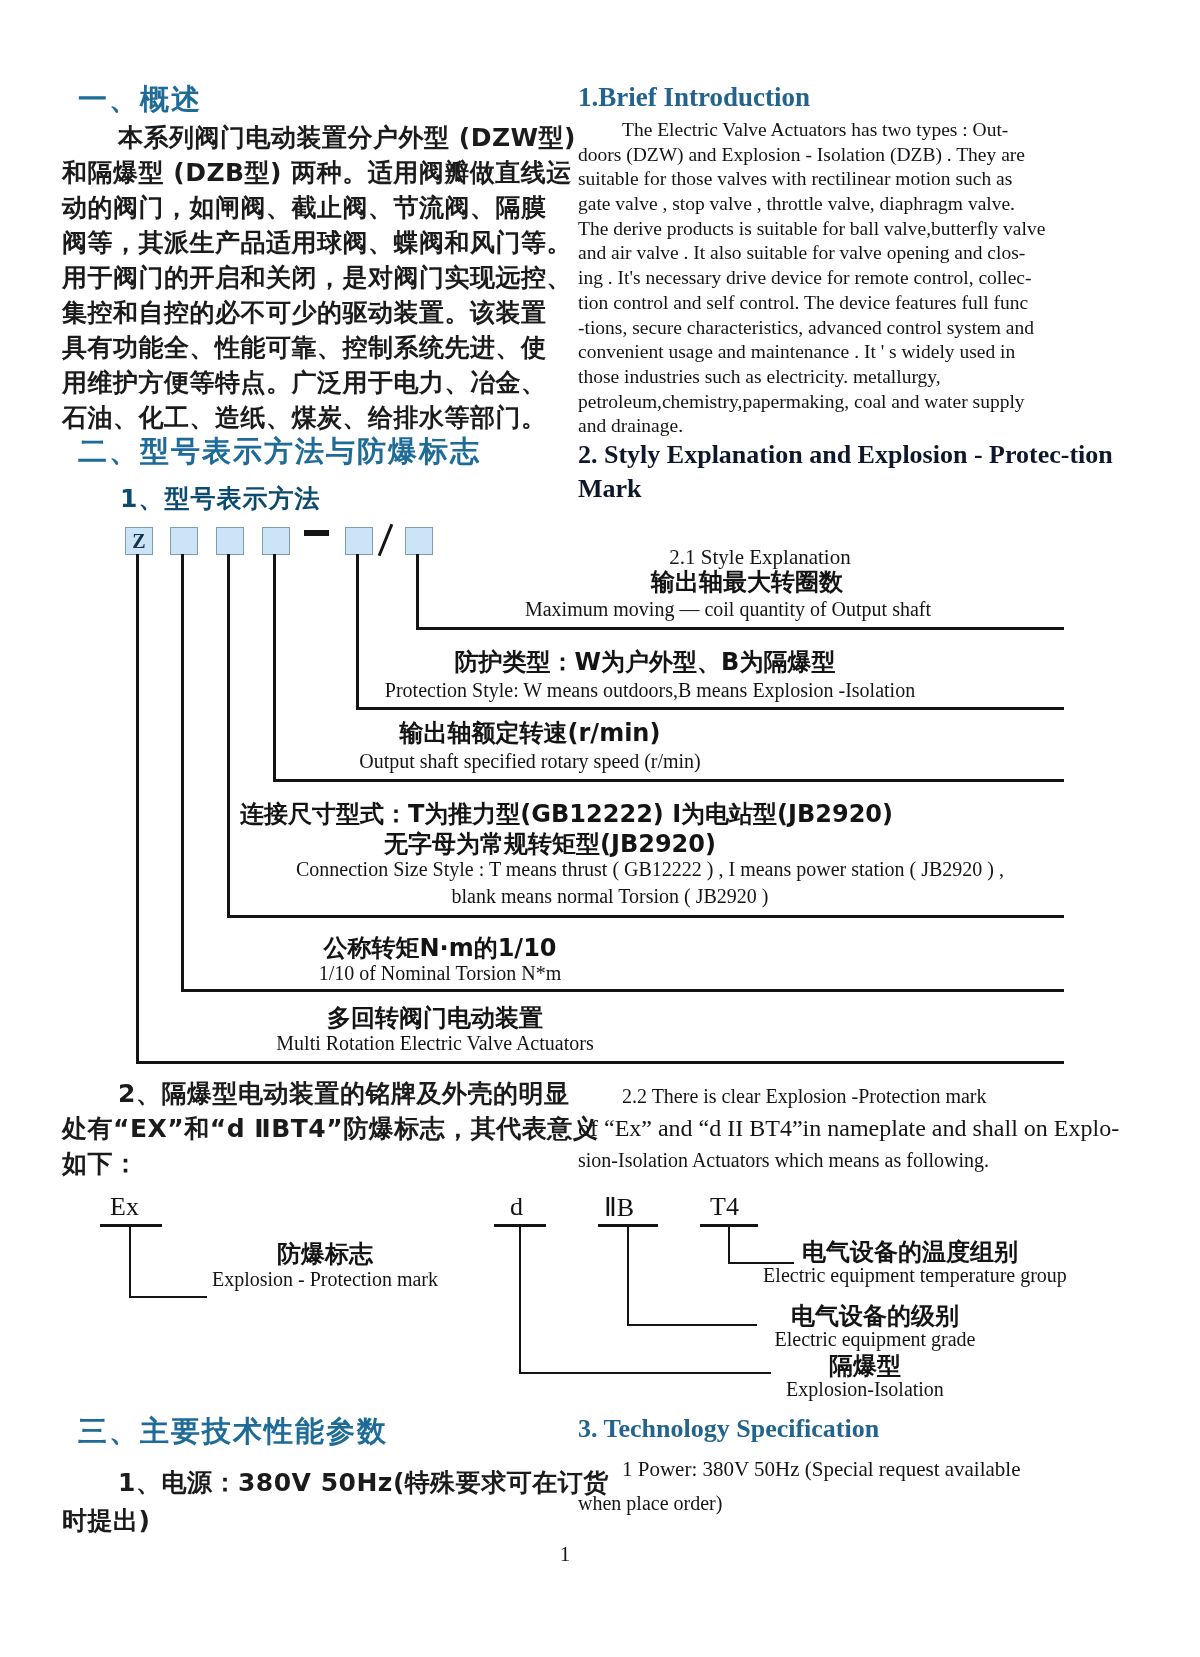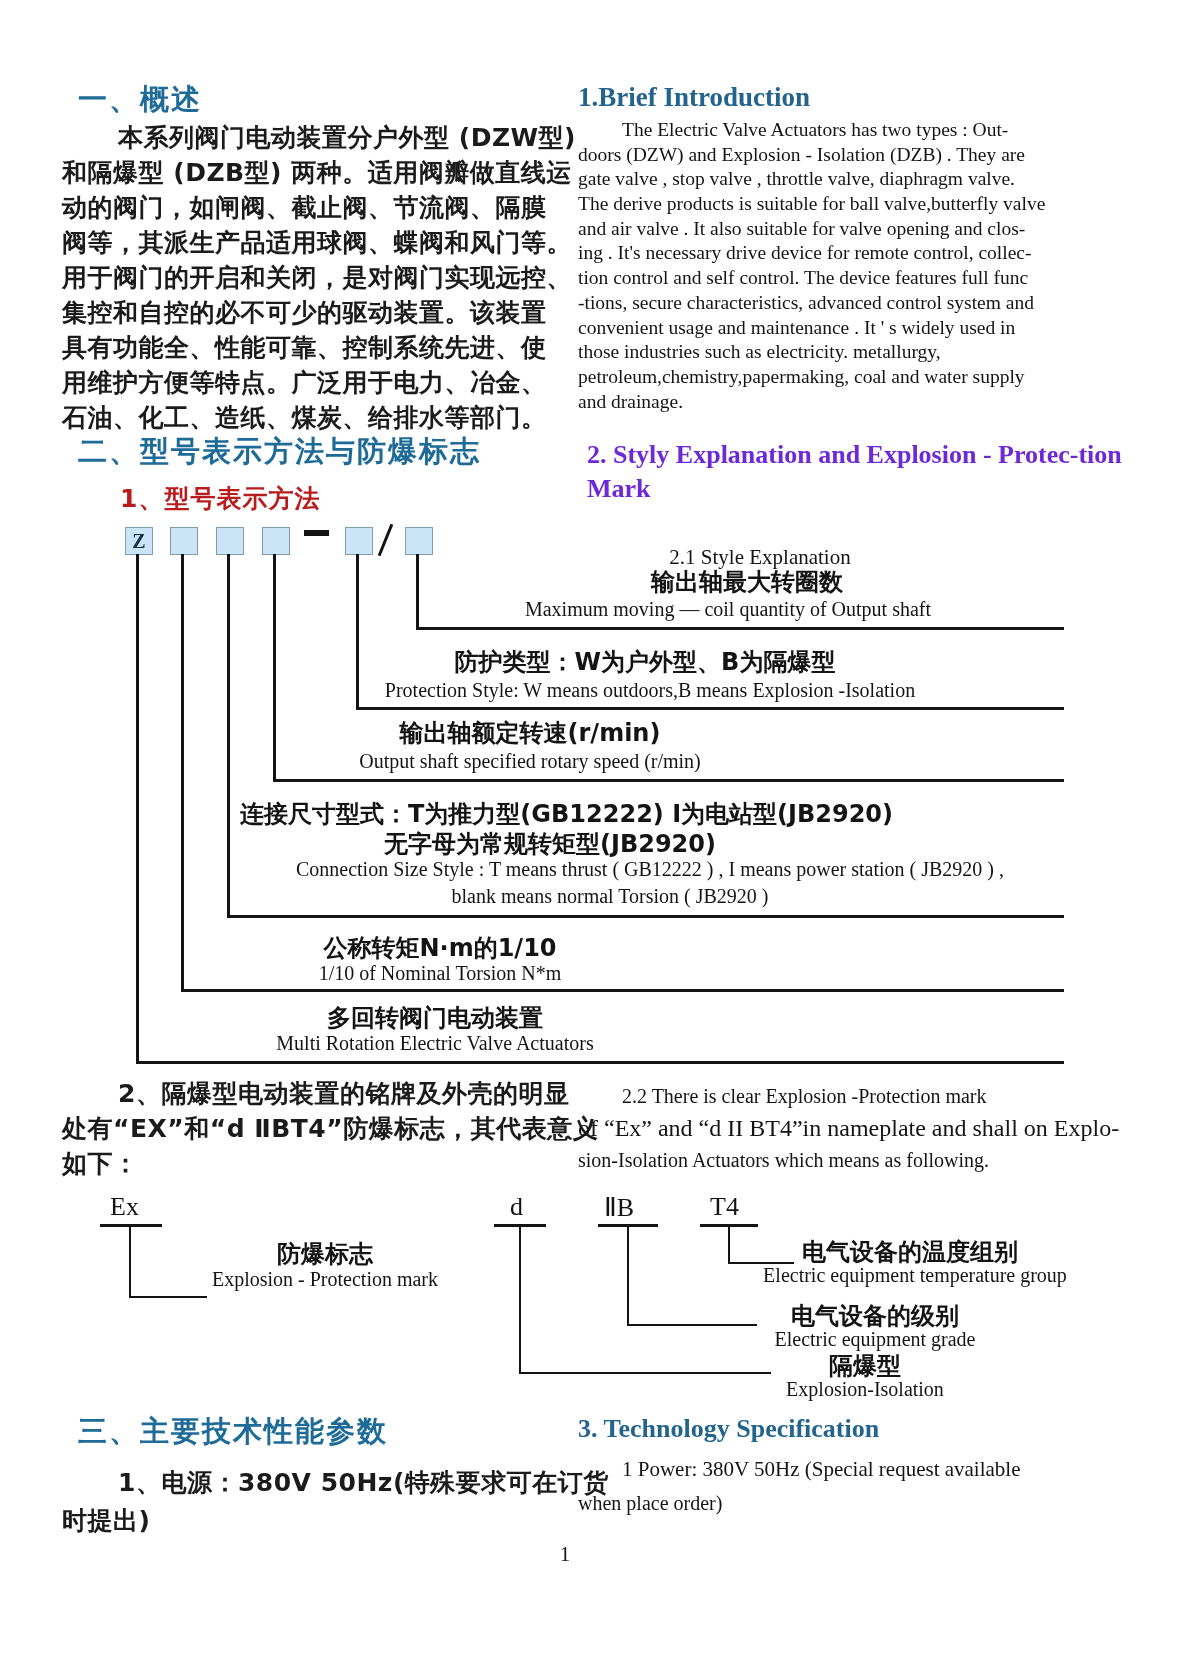--- a/index.html
+++ b/index.html
@@ -3,22 +3,22 @@
 <meta charset="utf-8">
 <style>
   html,body{margin:0;padding:0;background:#e8e8e8;}
   .page{position:relative;width:1200px;height:1657px;background:#ffffff;overflow:hidden;
         font-family:"DejaVu Sans",sans-serif;}
   .abs{position:absolute;}
 
   
   .h-cn{font:700 29px "DejaVu Sans",sans-serif;color:#1e6b97;white-space:nowrap;letter-spacing:2px;}
   .h-en{font:700 27px "Liberation Serif",serif;color:#23648f;white-space:nowrap;}
-  .h-en-wrap{font:700 26px "Liberation Serif",serif;color:#6d28d9;line-height:34px;margin-left:9px;}
-  .sub-cn{font:700 25px "DejaVu Sans",sans-serif;color:#b91c1c;white-space:nowrap;letter-spacing:1px;}
+  .h-en-wrap{font:700 26px "Liberation Serif",serif;color:#0f172a;line-height:34px;}
+  .sub-cn{font:700 25px "DejaVu Sans",sans-serif;color:#0c4a6e;white-space:nowrap;letter-spacing:1px;}
   .sub-en{font:400 21px "Liberation Serif",serif;color:#151515;text-align:center;}
 
   
   .cnline{font:700 25px "DejaVu Sans",sans-serif;color:#1b1b1b;line-height:35px;height:35px;
           white-space:nowrap;letter-spacing:0.5px;}
   .enline{font:400 19.5px "Liberation Serif",serif;color:#141414;line-height:24.7px;height:24.7px;
           white-space:nowrap;}
   .ind-cn{text-indent:56px;}
   .ind-en{text-indent:44px;}
 
@@ -55,20 +55,21 @@
     <div class="cnline">具有功能全、性能可靠、控制系统先进、使</div>
     <div class="cnline">用维护方便等特点。广泛用于电力、冶金、</div>
     <div class="cnline">石油、化工、造纸、煤炭、给排水等部门。</div>
   </div>
 
   <div class="abs h-en" style="left:578px;top:82px;">1.Brief Introduction</div>
 
   <div class="abs" style="left:578px;top:118px;width:530px;">
     <div class="enline ind-en">The Electric  Valve Actuators has two types : Out-</div>
     <div class="enline">doors (DZW) and Explosion - Isolation (DZB) . They are</div>
+    <div class="enline">suitable for those valves with rectilinear motion such as</div>
     <div class="enline">gate valve , stop valve , throttle valve, diaphragm valve.</div>
     <div class="enline">The derive products is suitable for ball valve,butterfly valve</div>
     <div class="enline">and air valve . It also suitable for valve opening and clos-</div>
     <div class="enline">ing . It's necessary drive device for remote control, collec-</div>
     <div class="enline">tion control and self control. The device features full func</div>
     <div class="enline">-tions, secure characteristics, advanced control system and</div>
     <div class="enline">convenient usage and maintenance . It ' s widely used in</div>
     <div class="enline">those industries such as electricity. metallurgy,</div>
     <div class="enline">petroleum,chemistry,papermaking, coal and water supply</div>
     <div class="enline">and drainage.</div>

